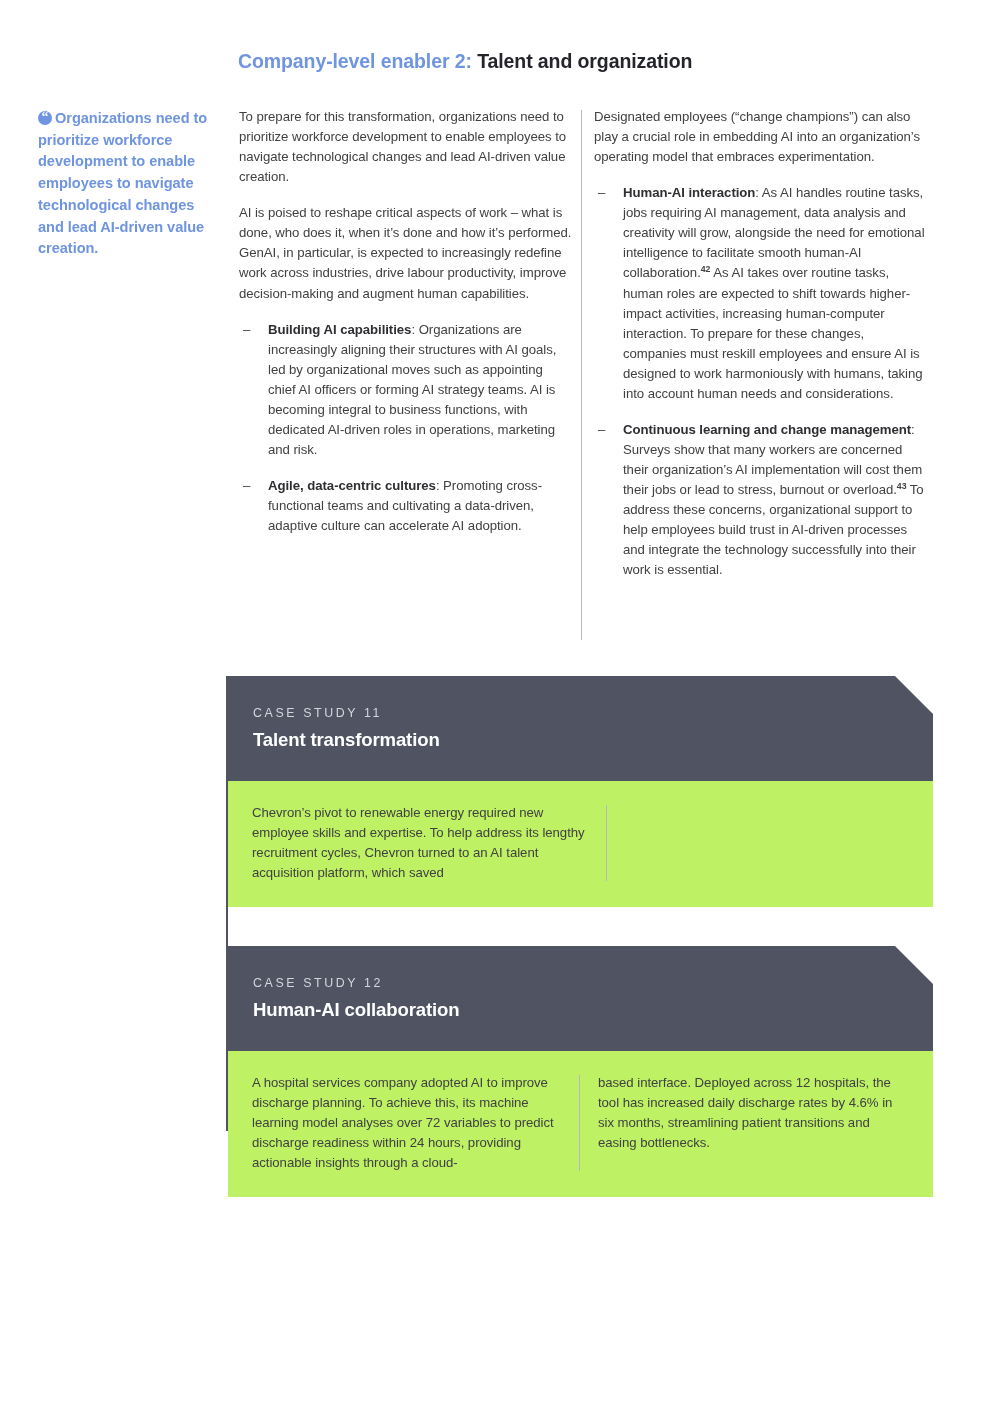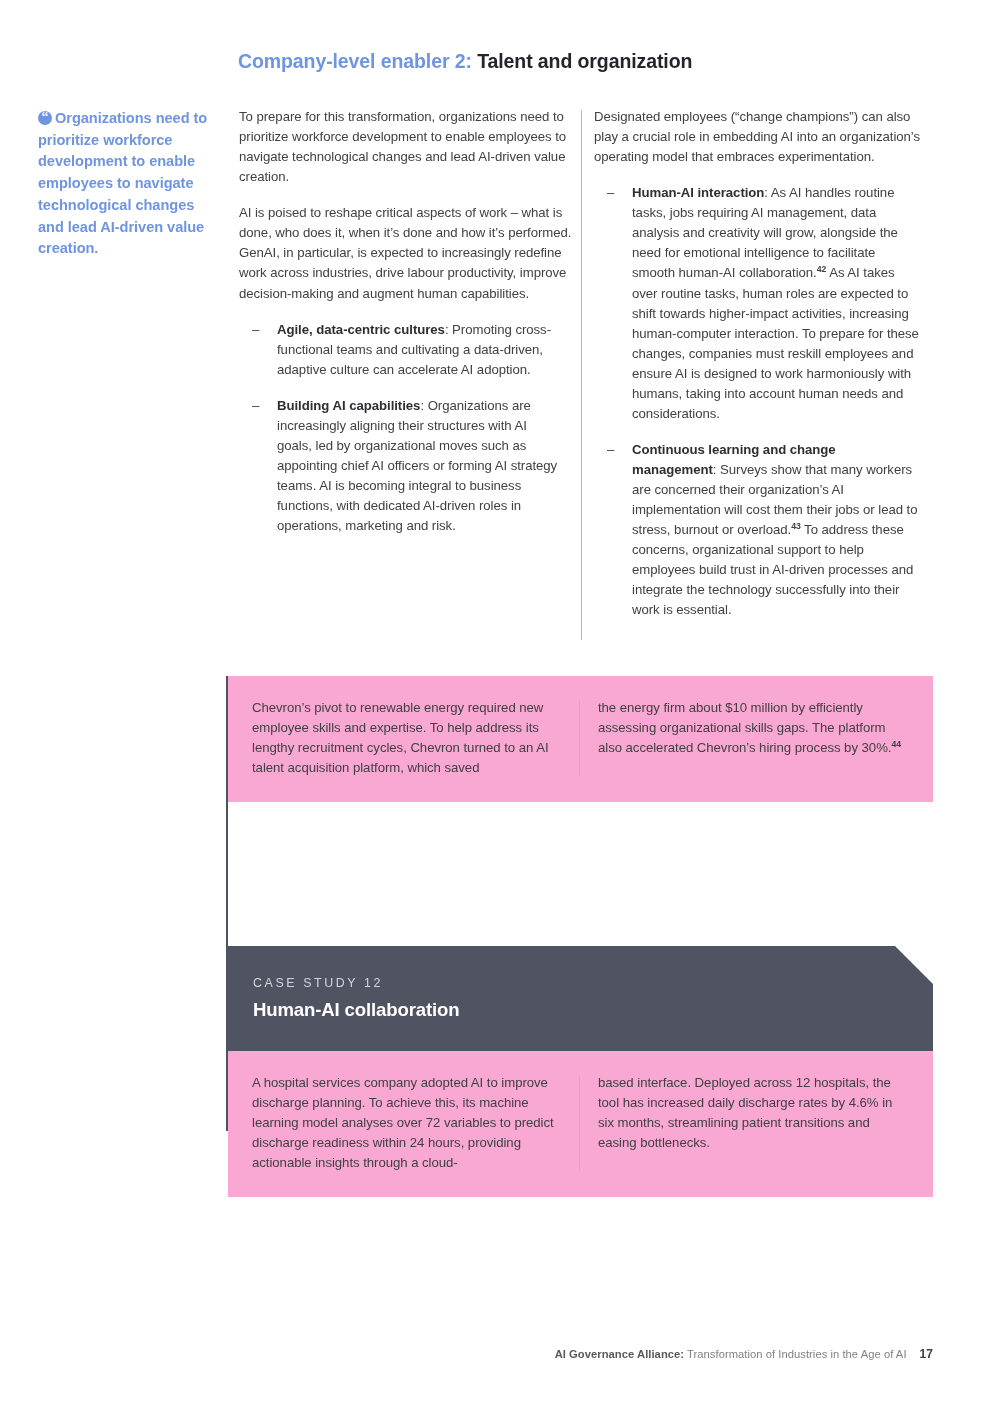--- a/index.html
+++ b/index.html
@@ -83,21 +83,21 @@
     letter-spacing: -0.05px;
   }
   .col-left  { left: 239px; }
   .col-right { left: 594px; }
 
   .col p { margin: 0 0 16px 0; }
   .col p:last-child { margin-bottom: 0; }
 
   ul.dashlist {
     list-style: none;
-    margin: 13px;
+    margin: 4px;
     padding: 0;
   }
   ul.dashlist > li {
     position: relative;
     padding-left: 25px;
     margin-bottom: 16px;
   }
   ul.dashlist > li:last-child { margin-bottom: 0; }
   ul.dashlist > li::before {
     content: "\2013";
@@ -158,21 +158,21 @@
     margin-bottom: 9px;
   }
   .cs-title {
     color: #ffffff;
     font-size: 18.6px;
     font-weight: bold;
     letter-spacing: -0.15px;
   }
 
   .cs-body {
-    background: #f9a8d4;
+    background: #bef264;
     box-sizing: border-box;
     padding: 22px 24px 24px 24px;
     position: relative;
     display: flex;
   }
   .cs-col {
     width: 338px;
     font-size: 13.2px;
     line-height: 1.52;
     color: #414042;
@@ -220,63 +220,61 @@
     <span class="quote-badge"></span><span>Organizations need to prioritize workforce development to enable employees to navigate technological changes and lead AI-driven value creation.</span>
   </div>
 
   <div class="col-rule"></div>
 
   <div class="col col-left">
     <p>To prepare for this transformation, organizations need to prioritize workforce development to enable employees to navigate technological changes and lead AI-driven value creation.</p>
     <p>AI is poised to reshape critical aspects of work – what is done, who does it, when it’s done and how it’s performed. GenAI, in particular, is expected to increasingly redefine work across industries, drive labour productivity, improve decision-making and augment human capabilities.</p>
     <ul class="dashlist">
       <li>
+        <span class="lead">Building AI capabilities</span><span>: Organizations are increasingly aligning their structures with AI goals, led by organizational moves such as appointing chief AI officers or forming AI strategy teams. AI is becoming integral to business functions, with dedicated AI-driven roles in operations, marketing and risk.</span>
+      </li>
+      <li>
         <span class="lead">Agile, data-centric cultures</span><span>: Promoting cross-functional teams and cultivating a data-driven, adaptive culture can accelerate AI adoption.</span>
-      </li>
-      <li>
-        <span class="lead">Building AI capabilities</span><span>: Organizations are increasingly aligning their structures with AI goals, led by organizational moves such as appointing chief AI officers or forming AI strategy teams. AI is becoming integral to business functions, with dedicated AI-driven roles in operations, marketing and risk.</span>
       </li>
     </ul>
   </div>
 
   <div class="col col-right">
     <p>Designated employees (“change champions”) can also play a crucial role in embedding AI into an organization’s operating model that embraces experimentation.</p>
     <ul class="dashlist">
       <li>
         <span class="lead">Human-AI interaction</span><span>: As AI handles routine tasks, jobs requiring AI management, data analysis and creativity will grow, alongside the need for emotional intelligence to facilitate smooth human-AI collaboration.</span><sup>42</sup><span> As AI takes over routine tasks, human roles are expected to shift towards higher-impact activities, increasing human-computer interaction. To prepare for these changes, companies must reskill employees and ensure AI is designed to work harmoniously with humans, taking into account human needs and considerations.</span>
       </li>
       <li>
         <span class="lead">Continuous learning and change management</span><span>: Surveys show that many workers are concerned their organization’s AI implementation will cost them their jobs or lead to stress, burnout or overload.</span><sup>43</sup><span> To address these concerns, organizational support to help employees build trust in AI-driven processes and integrate the technology successfully into their work is essential.</span>
       </li>
     </ul>
   </div>
 
   <div class="cs-railbar"></div>
 
   <div class="case-study cs1">
+    <div class="cs-header">
+      <div class="cs-kicker">CASE STUDY 11</div>
+      <div class="cs-title">Talent transformation</div>
+    </div>
     <div class="cs-body">
       <div class="cs-col cs-col-left">Chevron’s pivot to renewable energy required new employee skills and expertise. To help address its lengthy recruitment cycles, Chevron turned to an AI talent acquisition platform, which saved</div>
       <div class="cs-body-rule"></div>
-      <div class="cs-col cs-col-right">
-        <span>the energy firm about $10 million by efficiently assessing organizational skills gaps. The platform also accelerated Chevron’s hiring process by 30%.</span><sup>44</sup><span></span>
-      </div>
     </div>
   </div>
 
   <div class="case-study cs2">
     <div class="cs-header">
       <div class="cs-kicker">CASE STUDY 12</div>
       <div class="cs-title">Human-AI collaboration</div>
     </div>
     <div class="cs-body">
       <div class="cs-col cs-col-left">A hospital services company adopted AI to improve discharge planning. To achieve this, its machine learning model analyses over 72 variables to predict discharge readiness within 24 hours, providing actionable insights through a cloud-</div>
       <div class="cs-body-rule"></div>
       <div class="cs-col cs-col-right">
         <span>based interface. Deployed across 12 hospitals, the tool has increased daily discharge rates by 4.6% in six months, streamlining patient transitions and easing bottlenecks.</span><sup></sup><span></span>
       </div>
     </div>
   </div>
 
-  <div class="footer">
-    <span class="f-strong">AI Governance Alliance:</span><span class="f-reg"> Transformation of Industries in the Age of AI</span><span class="f-page">17</span>
-  </div>
 
 </div>
 
 </body></html>

